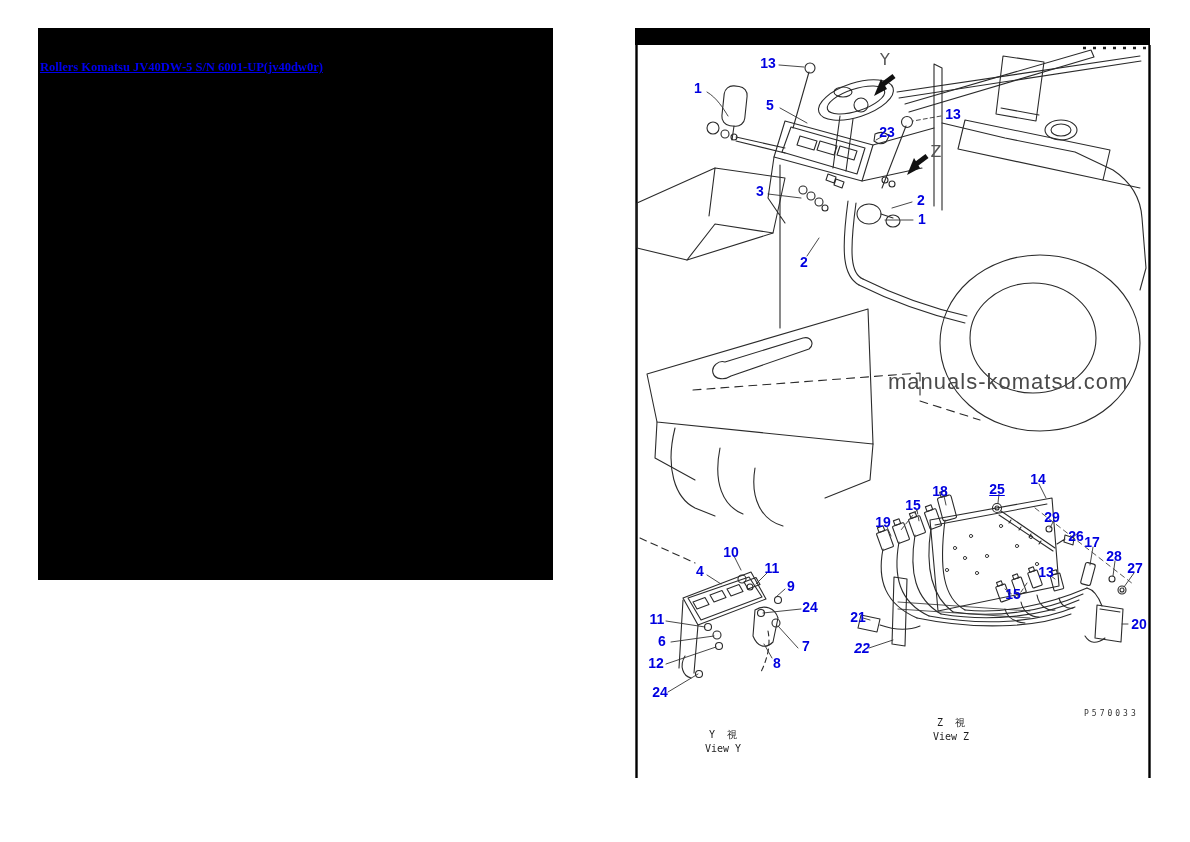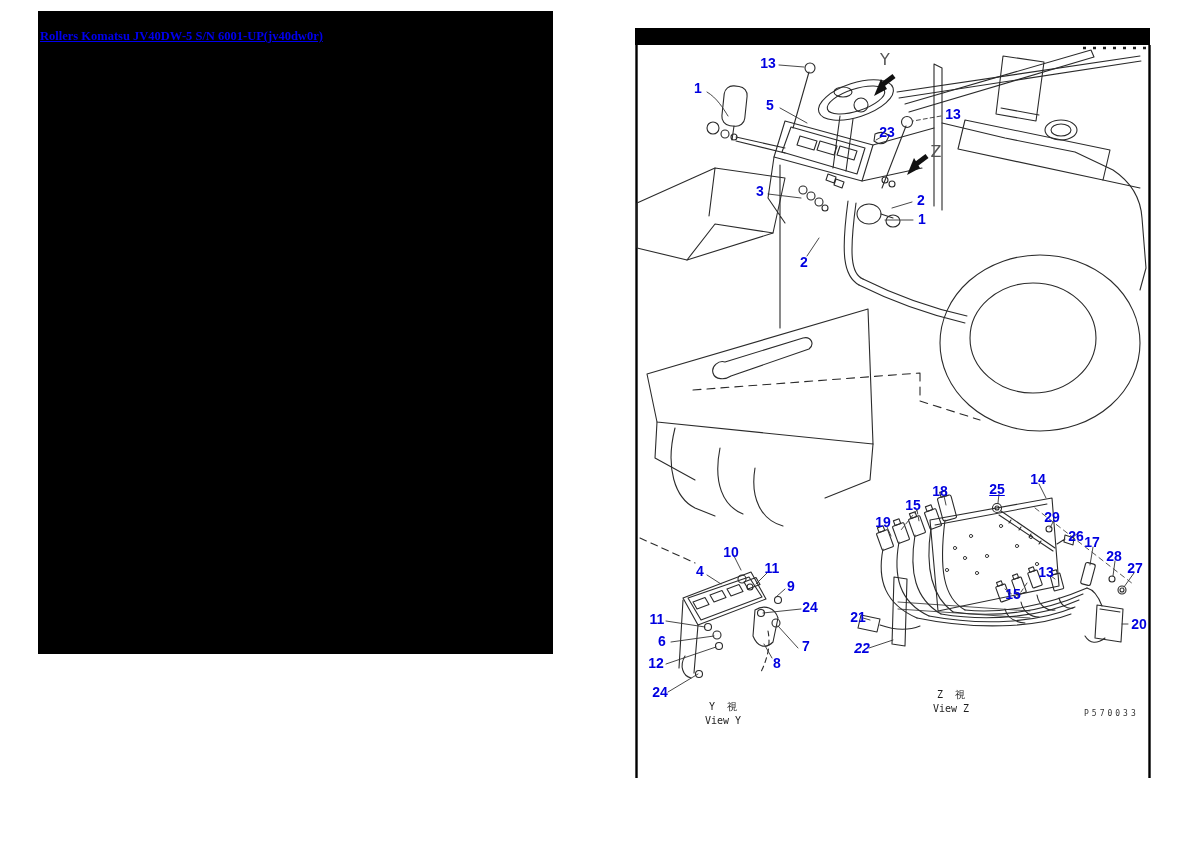--- a/index.html
+++ b/index.html
@@ -1,37 +1,37 @@
 <!DOCTYPE html>
 <html><head>
 <meta charset="utf-8">
 <style>
   html,body { margin:0; padding:0; background:#ffffff; }
   .page { position:relative; width:1190px; height:842px; background:#ffffff; overflow:hidden;
           font-family:"Liberation Sans", sans-serif; }
 
-  .left-black-panel { position:absolute; left:38px; top:11px; width:515px; height:643px;
-                      background:#000000; box-sizing:border-box; padding:15px 0 0 2px; }
+  .left-black-panel { position:absolute; left:38px; top:28px; width:515px; height:552px;
+                      background:#000000; box-sizing:border-box; padding:29px 0 0 2px; }
   .manual-link { color:#0000ee; font-family:"Liberation Serif", serif; font-weight:bold;
                  font-size:12.5px; text-decoration:underline; white-space:nowrap; }
 
   .diagram-panel { position:absolute; left:635px; top:28px; width:517px; height:752px; }
   .diagram-svg { position:absolute; left:0; top:0; }
 
   .watermark { position:absolute; left:253px; top:341px; font-size:22px; color:#4a4a4a;
                letter-spacing:1px; font-family:"Liberation Sans", sans-serif; }
   .drawing-number { position:absolute; left:449px; top:681px; font-size:8px; letter-spacing:3px;
                     color:#333; font-family:"DejaVu Sans Mono", monospace; }
   .callout { position:absolute; transform:translate(-50%,-50%); font-weight:bold; font-size:14px;
              font-family:"Liberation Sans", sans-serif; line-height:1; }
   .dir-label { position:absolute; transform:translate(-50%,-50%); font-size:16px; color:#555;
                font-family:"DejaVu Sans", sans-serif; }
   .view-label { position:absolute; transform:translateX(-50%); text-align:center; font-size:10px;
                 color:#1d1d1d; font-family:"DejaVu Sans Mono", monospace; line-height:1.35;
-                white-space:pre; }
+                white-space:pre;margin-top:28px; }
 </style>
 </head>
 <body>
 
 <div class="page">
 
   <div class="left-black-panel">
     <a class="manual-link" href="#">Rollers Komatsu JV40DW-5 S/N 6001-UP(jv40dw0r)</a>
   </div>
 
@@ -283,20 +283,21 @@
           <line x1="259" y1="48" x2="247" y2="57" stroke="#111" stroke-width="5"></line>
           <polygon points="239,68 252,61 246,51" fill="#111"></polygon>
         </g>
         <g>
           <line x1="292" y1="128" x2="280" y2="137" stroke="#111" stroke-width="5"></line>
           <polygon points="272,147 285,140 279,130" fill="#111"></polygon>
         </g>
       </g>
     </svg>
 
+    <div class="watermark">manuals-komatsu.com</div>
 
     <div class="drawing-number">P570033</div>
 
     <div id="callout-layer">
         <span class="callout" style="left: 133px; top: 35px; color: rgb(0, 0, 224);">13</span>
         <span class="callout" style="left: 63px; top: 60px; color: rgb(0, 0, 224);">1</span>
         <span class="callout" style="left: 135px; top: 77px; color: rgb(0, 0, 224);">5</span>
         <span class="callout" style="left: 252px; top: 104px; color: rgb(0, 0, 224);">23</span>
         <span class="callout" style="left: 318px; top: 86px; color: rgb(0, 0, 224);">13</span>
         <span class="callout" style="left: 125px; top: 163px; color: rgb(0, 0, 224);">3</span>

